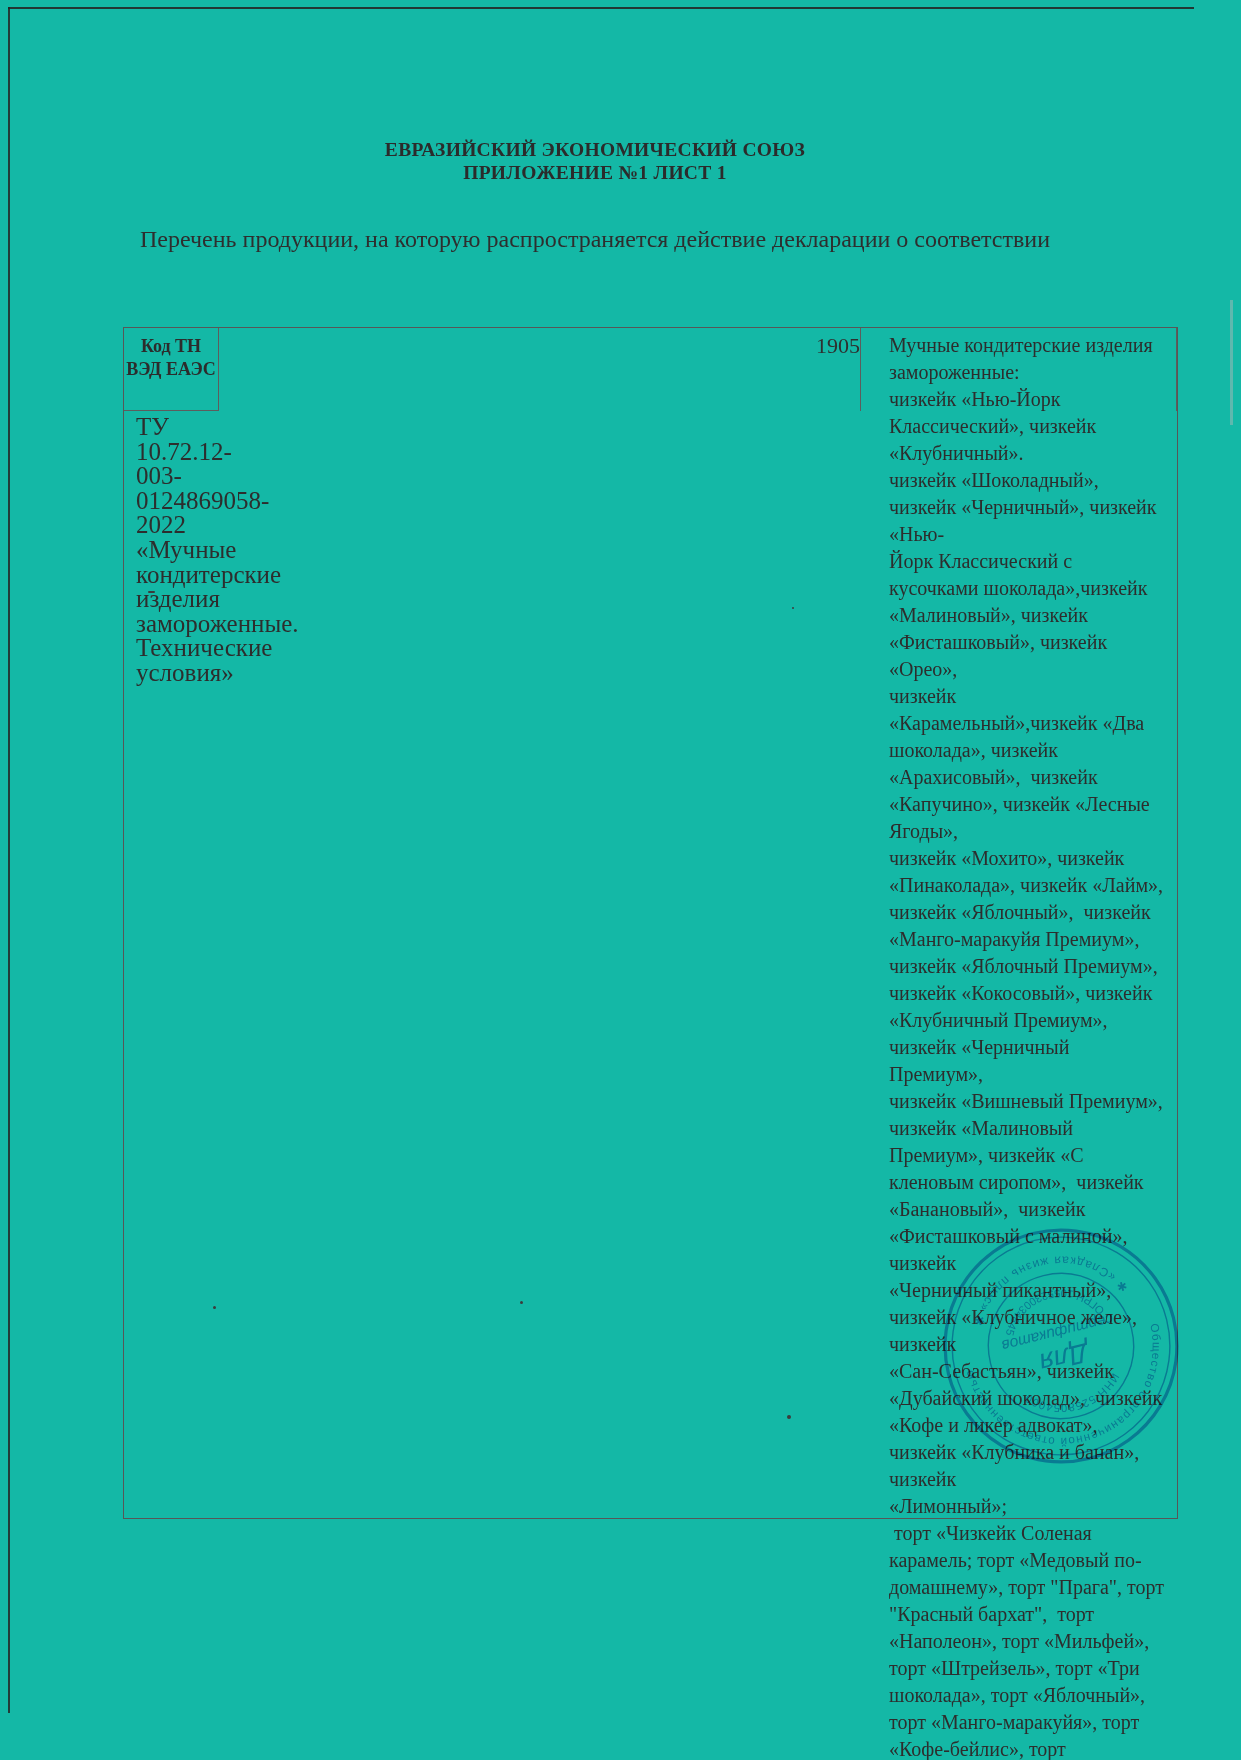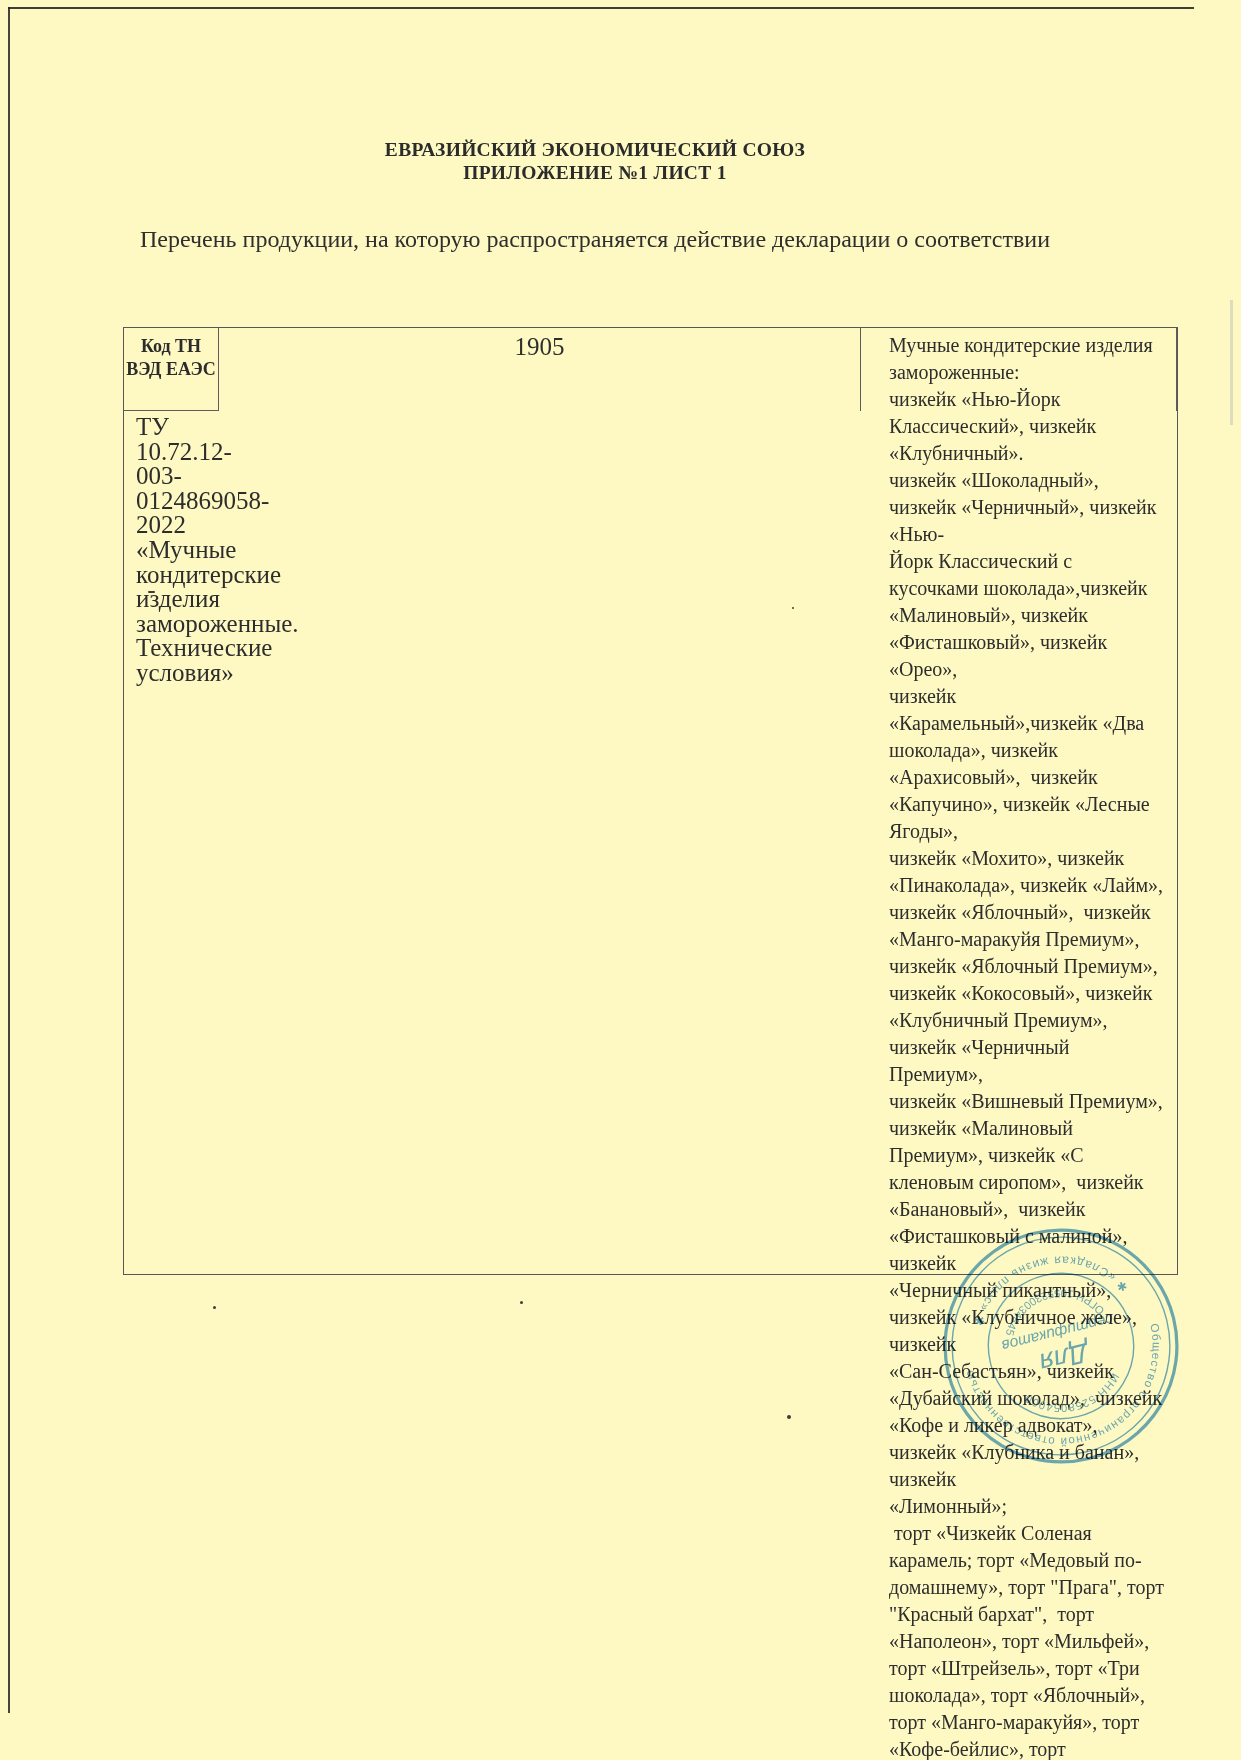--- a/index.html
+++ b/index.html
@@ -1,51 +1,51 @@
 <!DOCTYPE html>
 <html><head>
 <meta charset="utf-8">
 <style>
   html,body { margin:0; padding:0; background:#e8e8e8; }
   .page {
     position:relative; width:1241px; height:1760px; margin:0 auto;
-    background:#fef9c3; overflow:hidden;
+    background:#14b8a6; overflow:hidden;
     font-family:"Liberation Serif","DejaVu Serif",serif;
     color:#2f2f2f;
   }
   .scantext { filter:blur(0.33px); }
   .edge { position:absolute; background:#242424; }
   .edge-top   { left:8px; top:7px; width:1186px; height:2px; opacity:.88; }
   .edge-left  { left:8px; top:7px; width:2px; height:1706px; opacity:.85; }
   .edge-right { left:1230px; top:300px; width:3px; height:125px; background:#b9b9b9; opacity:.45; }
 
   .title {
     position:absolute; top:139px; left:45px; width:1100px;
     text-align:center; font-weight:bold; font-size:19.5px; line-height:22.6px;
     letter-spacing:.3px; color:#2b2b2b;
   }
   .subtitle {
     position:absolute; top:226px; left:45px; width:1100px;
     text-align:center; font-size:24px; color:#2e2e2e;
   }
 
   .doc-table {
-    position:absolute; left:123px; top:327px; width:1055px; height:948px;
+    position:absolute; left:123px; top:327px; width:1055px; height:1192px;
     border:1.5px solid #575757; box-sizing:border-box;
     display:grid; grid-template-columns:95px 642px 1fr; grid-template-rows:83px 1fr;
   }
   .cell { box-sizing:border-box; white-space:pre-wrap; }
   .b-r { border-right:1.4px solid #5d5d5d; }
   .b-b { border-bottom:1.4px solid #5d5d5d; }
   .th {
     font-weight:bold; text-align:center; font-size:19px; line-height:22.5px;
     padding-top:7px; color:#2c2c2c;
   }
   .th-code { font-size:18px; }
-  .td-code { text-align:center; font-size:25px; padding-top:5px; }
+  .td-code { text-align:right; font-size:22px; padding-top:5px; }
   .td-products {
     font-size:20px; line-height:27px; padding:4px 10px 0 28px; color:#2d2d2d;
   }
   .td-docs {
     font-size:25px; line-height:24.6px; padding:4px 8px 0 12px; color:#2d2d2d;font-family:Liberation Serif, serif;
   }
 
   .speck { position:absolute; background:#3c3c3c; border-radius:50%; }
   .sp1 { left:213px; top:1306px; width:3px; height:3px; }
   .sp2 { left:520px; top:1301px; width:3px; height:3px; }

